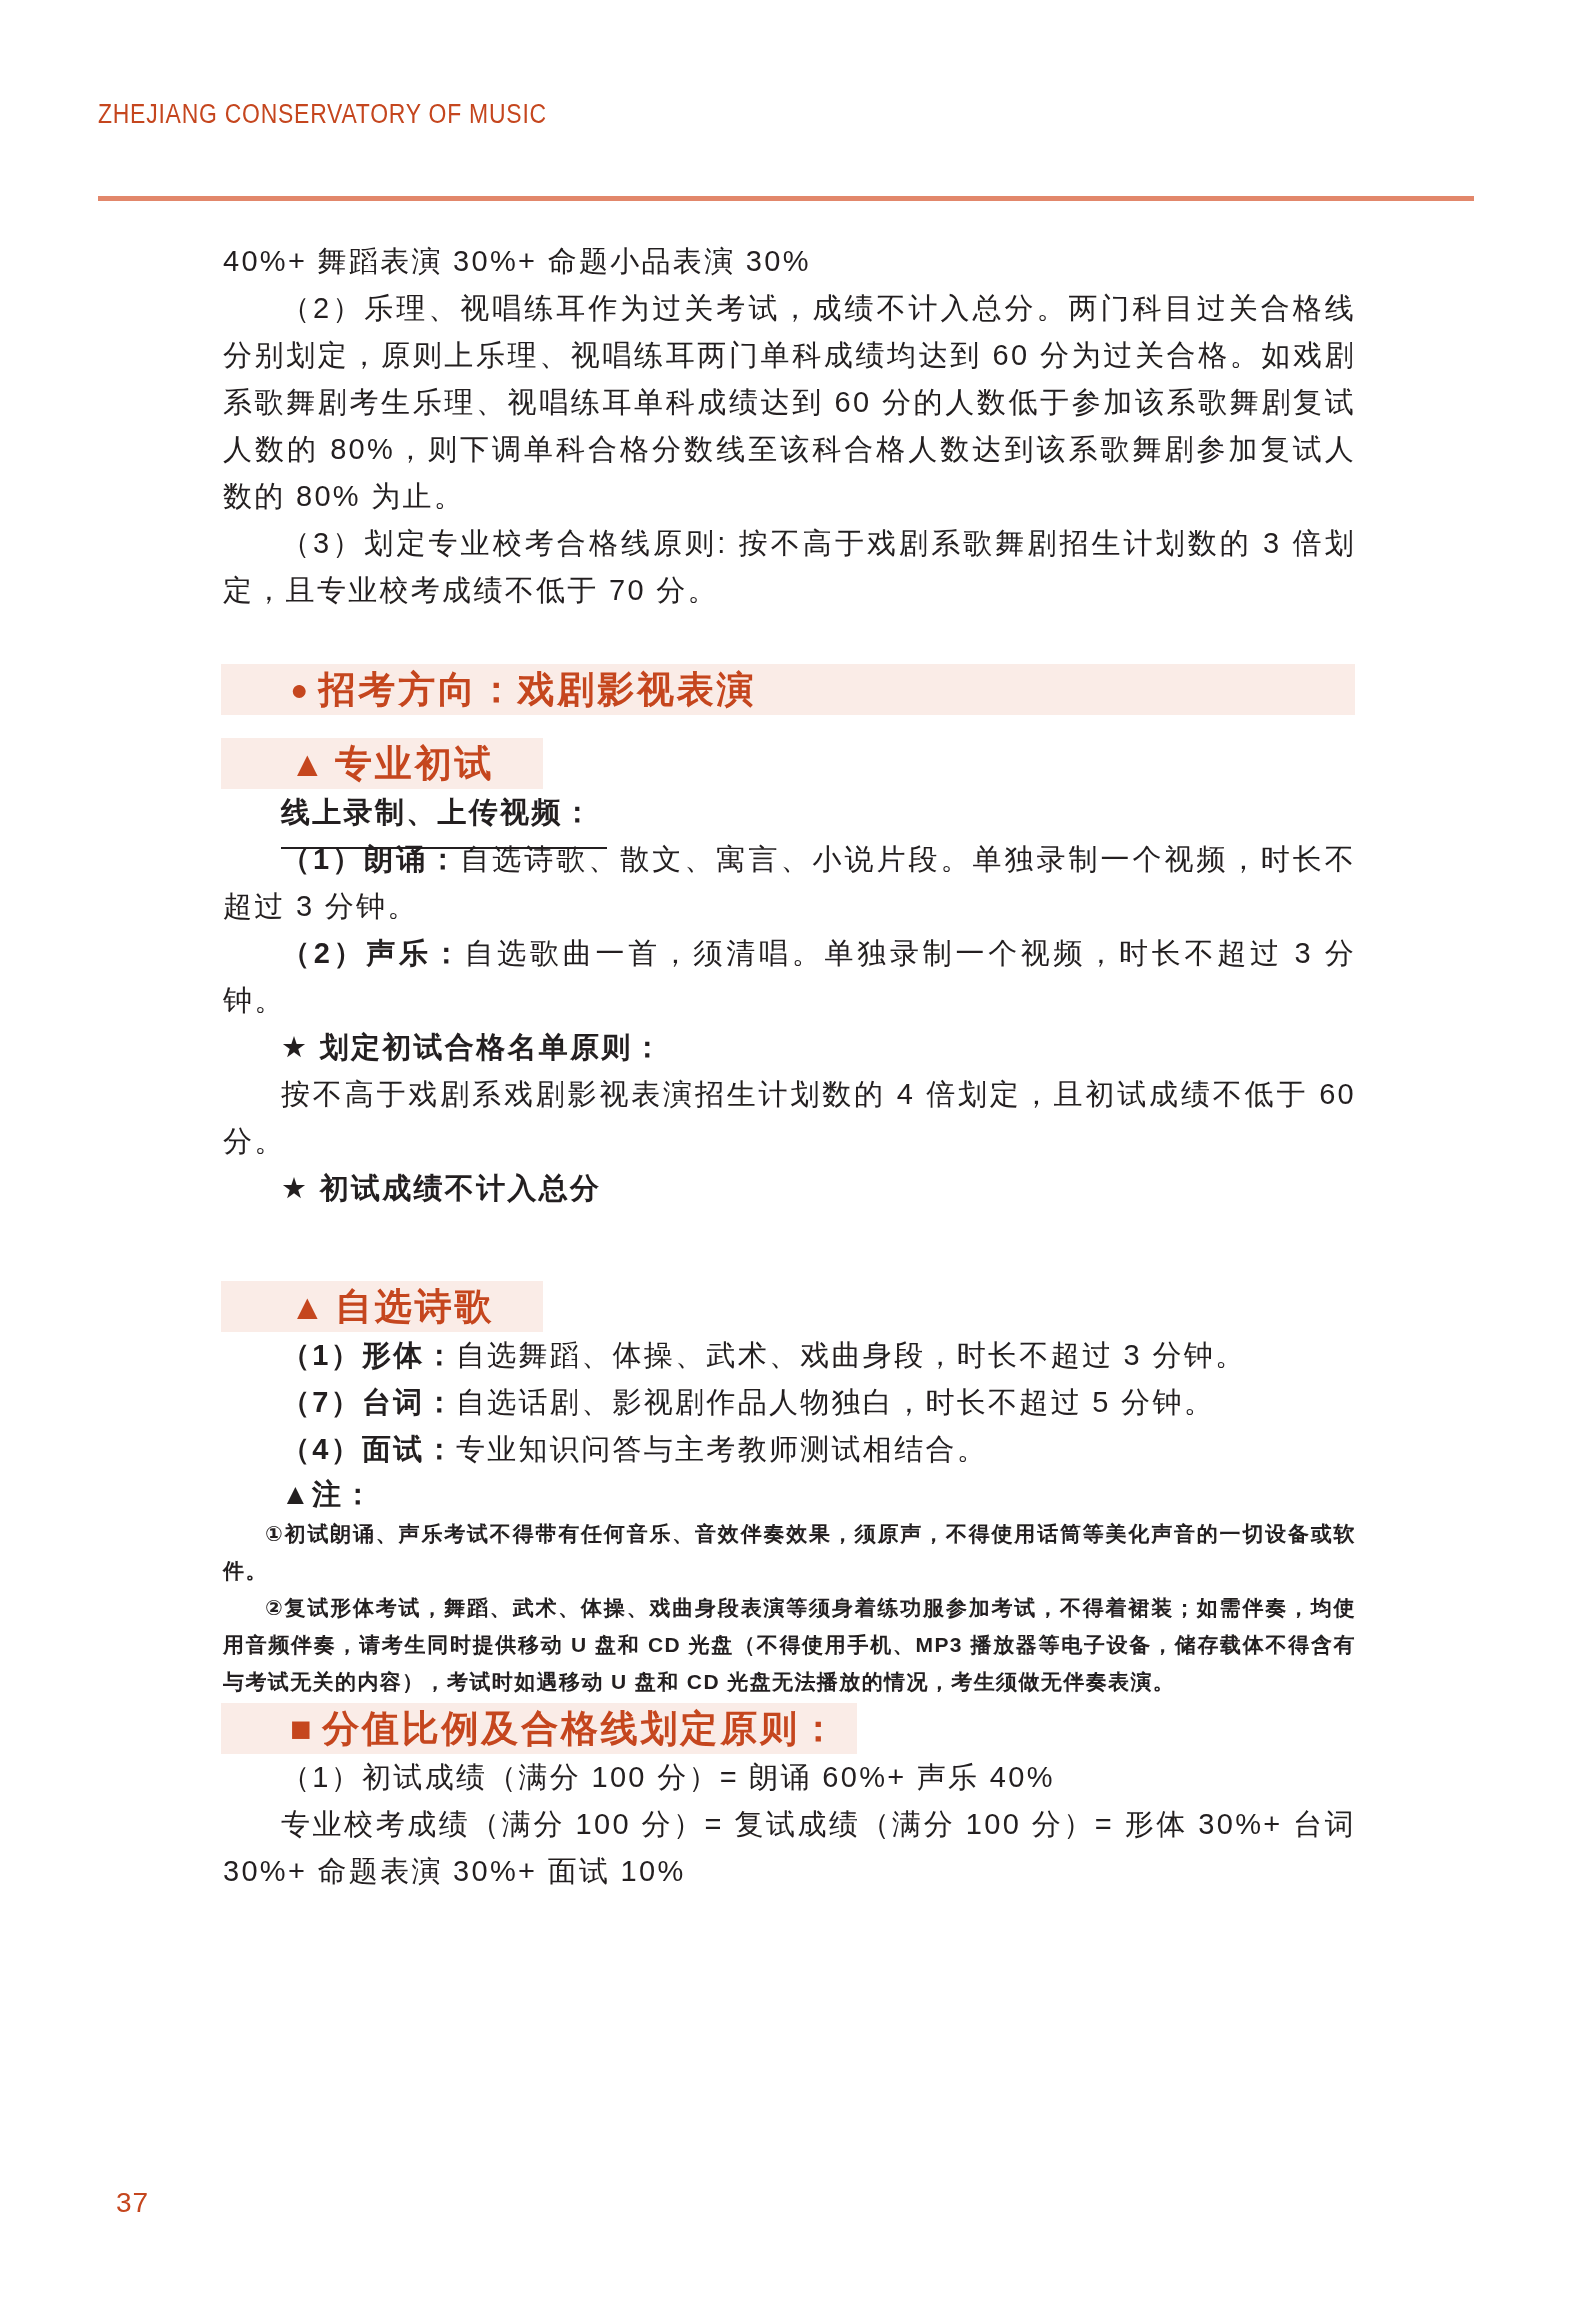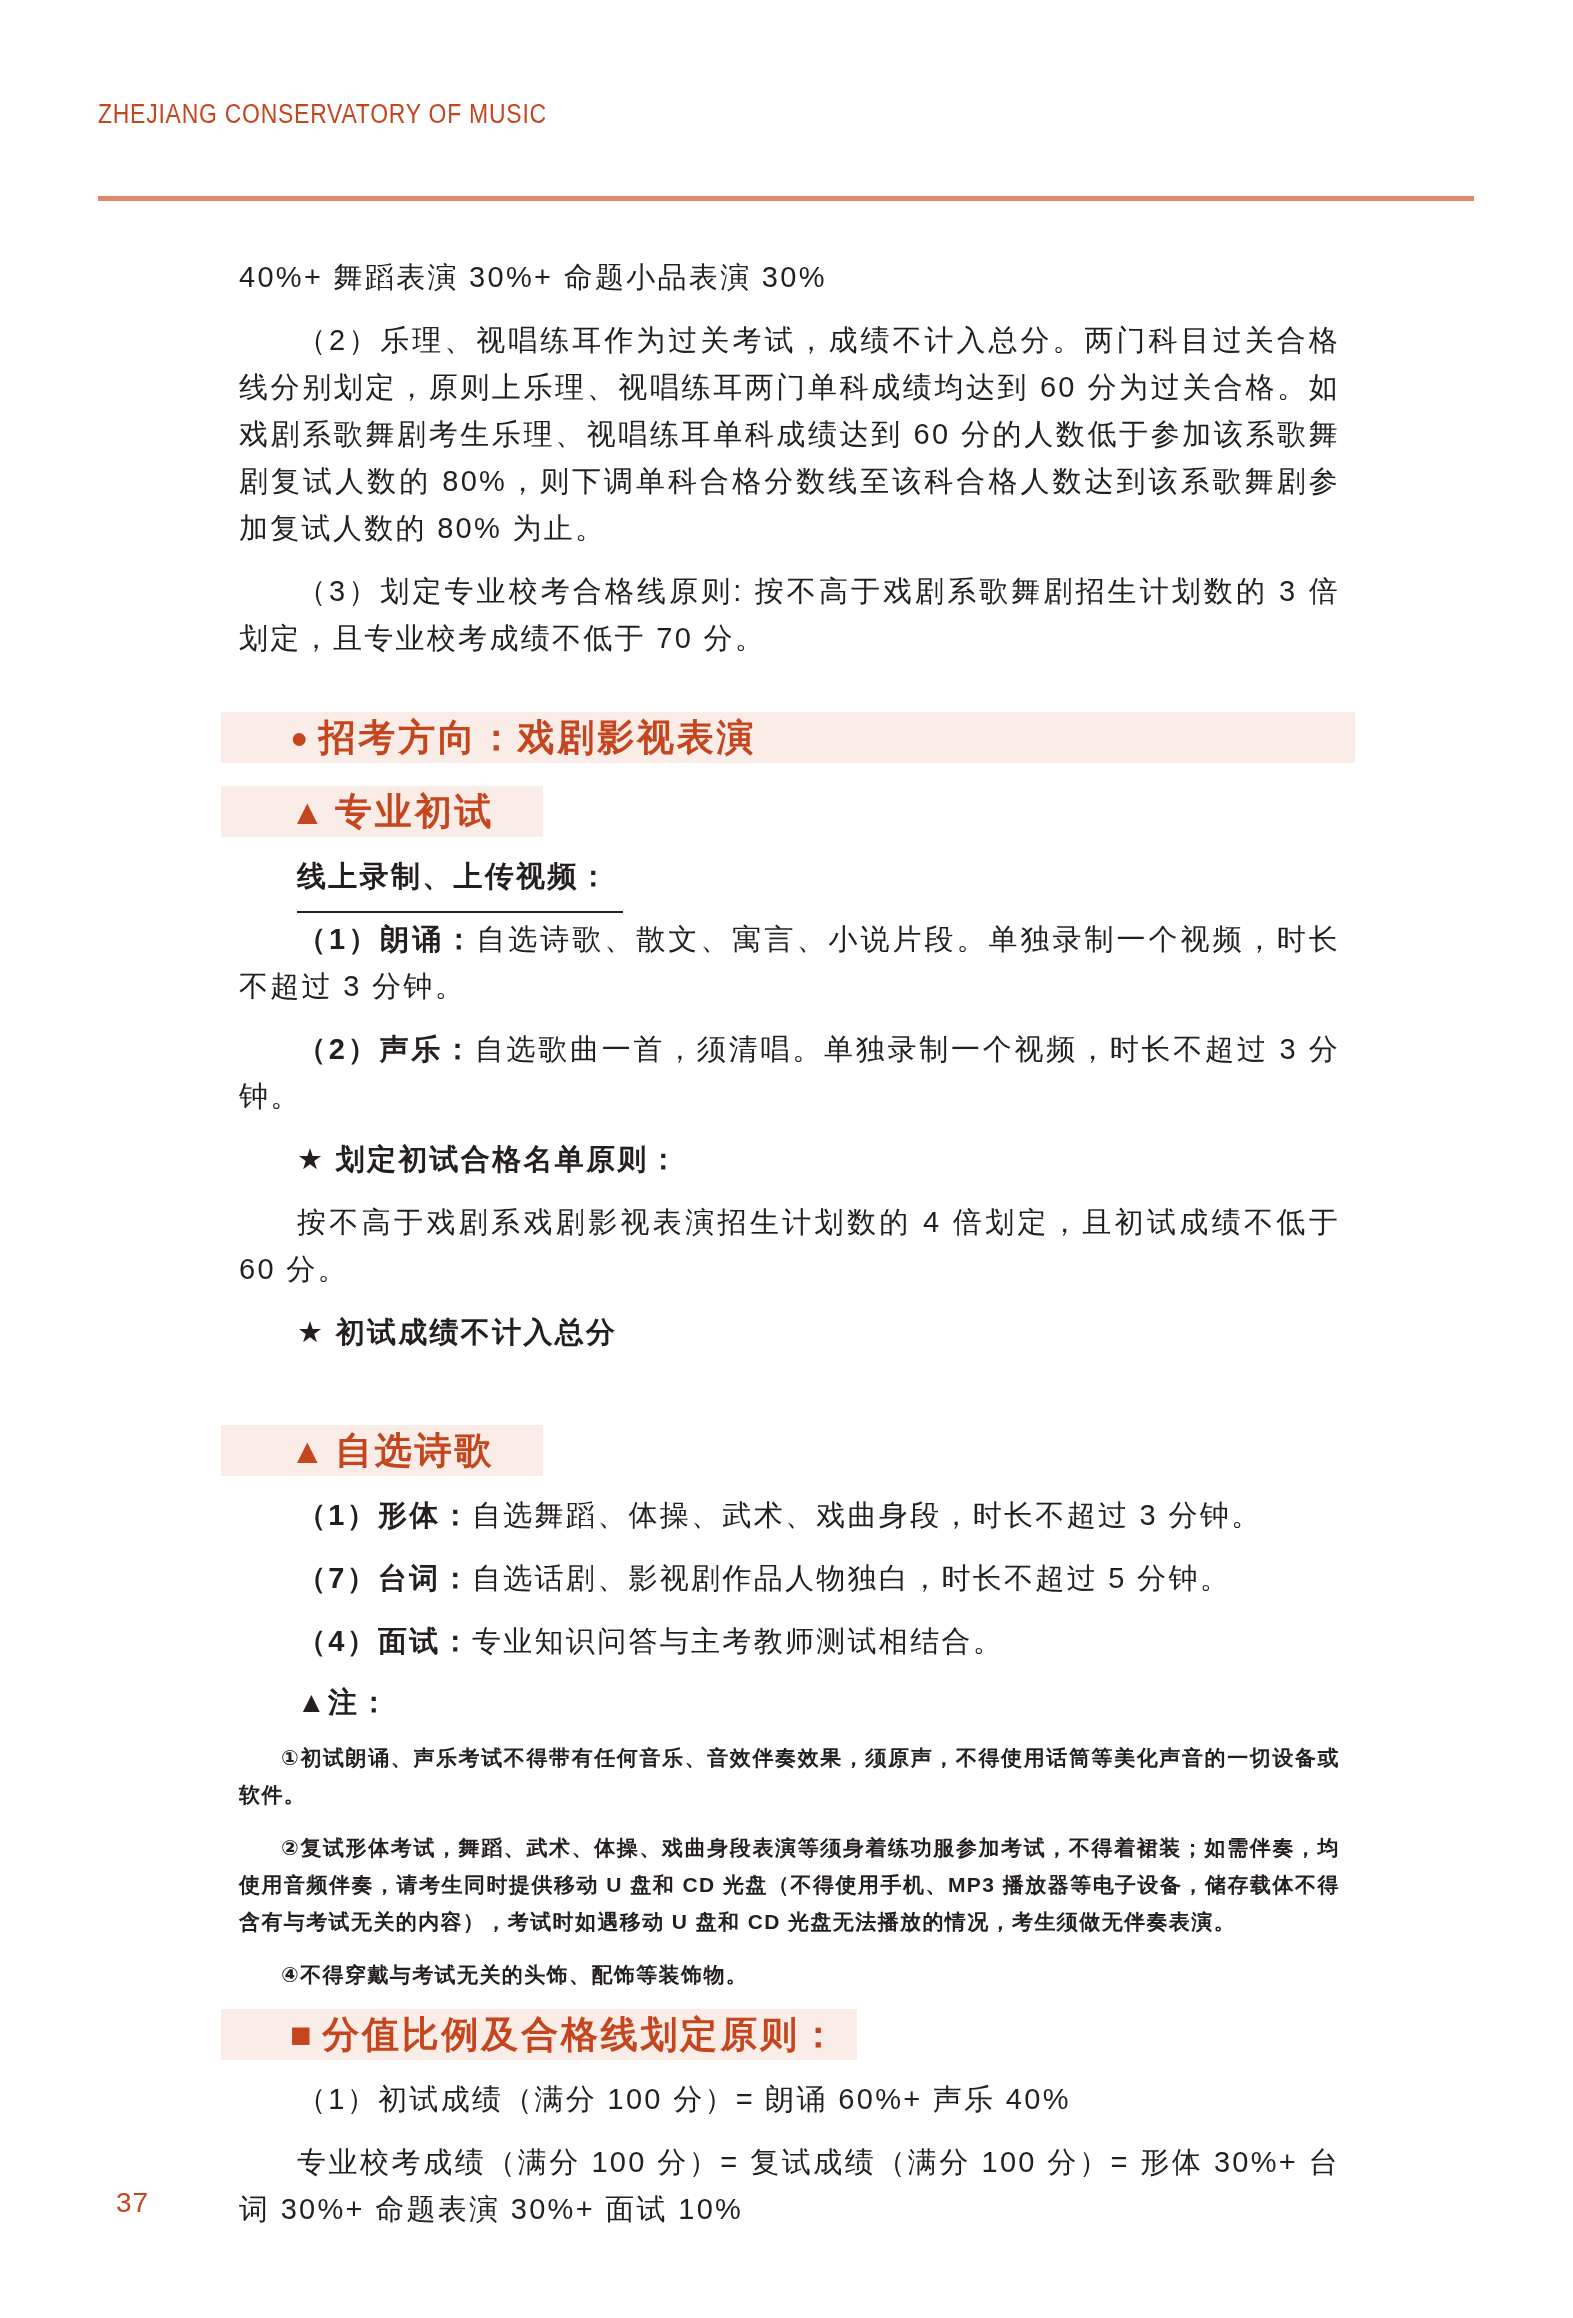--- a/index.html
+++ b/index.html
@@ -23,21 +23,21 @@
   .rule-line{
     position:absolute;left:98px;top:196px;width:1376px;height:4.7px;
     background:var(--rule);
   }
   .content{
     position:absolute;left:0;top:0;width:100%;box-sizing:border-box;
     padding:238px 218px 0 223px;
     font-size:29px;line-height:47px;letter-spacing:2.3px;
     text-align:justify;
   }
-  .content p{margin:16px;}
+  .content p{margin:0;}
   .indent{text-indent:2em;}
   .bold{font-weight:700;}
   .underline{border-bottom:2.3px solid currentColor;padding-bottom:19px;padding-right:13px;}
   .banner{
     display:flex;align-items:center;box-sizing:border-box;
     background:var(--banner_bg);height:51px;margin-left:-1.9px;padding-left:69px;
     color:var(--accent);font-weight:700;font-size:37px;letter-spacing:2.8px;
     text-align:left;text-indent:0;
   }
   .banner .bullet{line-height:1;margin-right:7.5px;}
@@ -109,21 +109,20 @@
     <span class="bold">（7）台词：</span><span>自选话剧、影视剧作品人物独白，时长不超过 5 分钟。</span>
   </p>
   <p class="indent">
     <span class="bold">（4）面试：</span><span>专业知识问答与主考教师测试相结合。</span>
   </p>
 
   <p class="indent note-head">▲注：</p>
   <div class="notes">
     <p class="note indent">①初试朗诵、声乐考试不得带有任何音乐、音效伴奏效果，须原声，不得使用话筒等美化声音的一切设备或软件。</p>
     <p class="note indent">②复试形体考试，舞蹈、武术、体操、戏曲身段表演等须身着练功服参加考试，不得着裙装；如需伴奏，均使用音频伴奏，请考生同时提供移动 U 盘和 CD 光盘（不得使用手机、MP3 播放器等电子设备，储存载体不得含有与考试无关的内容），考试时如遇移动 U 盘和 CD 光盘无法播放的情况，考生须做无伴奏表演。</p>
-    <p class="note indent">④不得穿戴与考试无关的头饰、配饰等装饰物。</p>
   </div>
 
   <div class="banner banner-scoring">
     <span class="bullet bullet-square">■</span>
     <span>分值比例及合格线划定原则：</span>
   </div>
 
   <p class="indent score-first">（1）初试成绩（满分 100 分）= 朗诵 60%+ 声乐 40%</p>
   <p class="indent">专业校考成绩（满分 100 分）= 复试成绩（满分 100 分）= 形体 30%+ 台词 30%+ 命题表演 30%+ 面试 10%</p>
 

